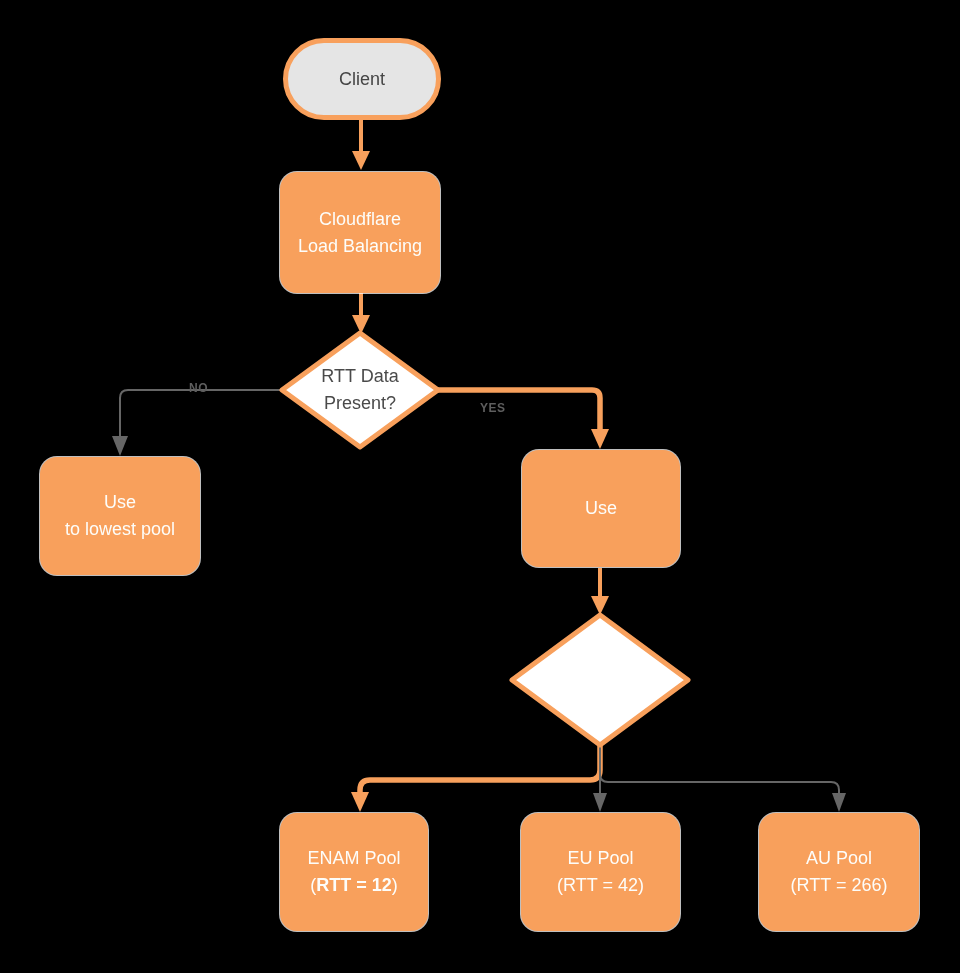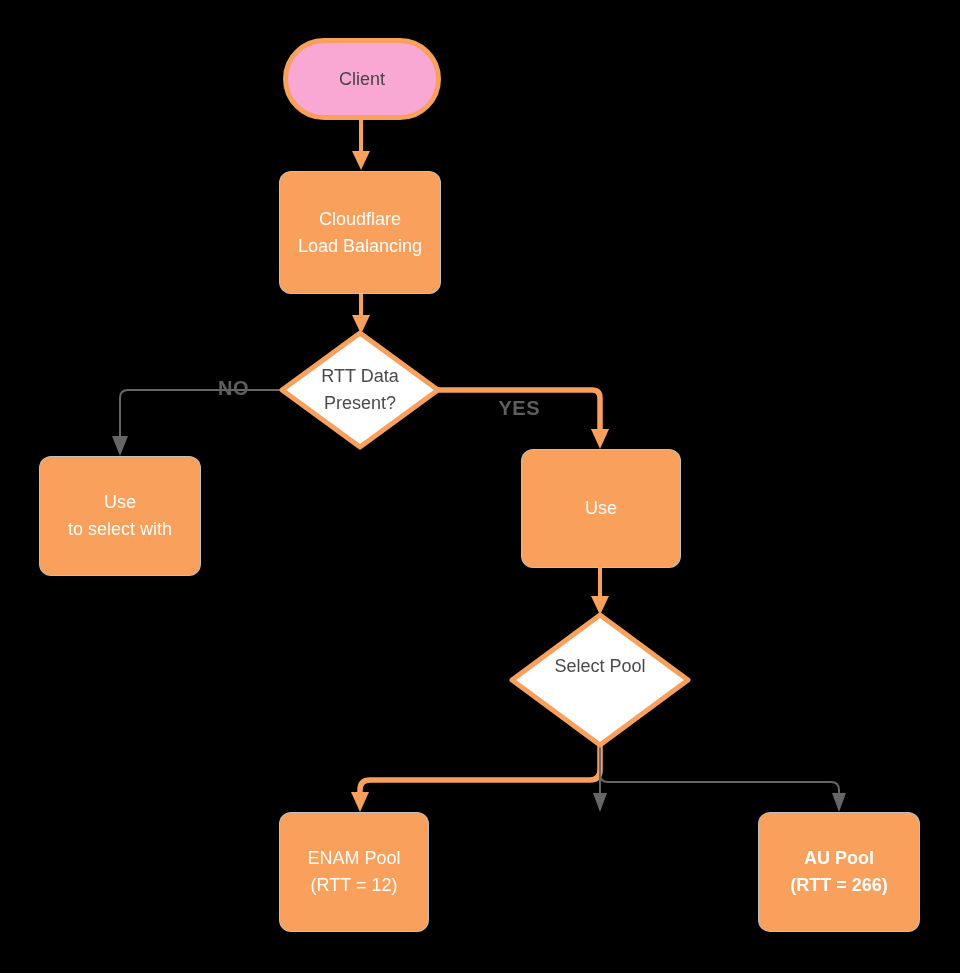--- a/index.html
+++ b/index.html
@@ -14,37 +14,37 @@
   .gray-fill     { fill:#666666; }
   .orange-fill   { fill:#F8A05C; }
   .diamond       { fill:#FFFFFF; stroke:#F8A05C; stroke-width:5; stroke-linejoin:round; }
 
   .node {
     position:absolute; box-sizing:border-box;
     display:flex; flex-direction:column; align-items:center; justify-content:center;
     text-align:center;
   }
   .orange-box {
-    background:#F8A05C; color:#FDFDFA; border-radius:11px;
+    background:#F8A05C; color:#FDFDFA; border-radius:17px;
     box-shadow:0 0 0 1px rgba(255,255,255,0.75);
     font-size:18px; line-height:27px;
   }
   .terminator {
-    background:#f9a8d4; border:5px solid #F8A05C; border-radius:44px;
+    background:#e5e5e5; border:5px solid #F8A05C; border-radius:44px;
     color:#454545; font-size:18px;
   }
   .diamond-label {
     position:absolute; text-align:center; color:#4A4A4A;
     font-size:18px; line-height:27px;
   }
   .edge-label {
     position:absolute; color:#5E5E5E; font-weight:bold;
-    font-size:20px; line-height:20px; text-align:right; letter-spacing:0.5px;
+    font-size:12px; line-height:20px; text-align:left; letter-spacing:0.5px;
   }
-  .bold { font-weight:normal; }
+  .bold { font-weight:bold; }
 </style>
 </head>
 <body>
 
 <div class="canvas">
 
   <svg class="connectors" width="960" height="973" viewBox="0 0 960 973">
 
     <path class="orange-stroke5" d="M600,745 V770 Q600,780 590,780 H370 Q360,780 360,790 V793"></path>
     <polygon class="orange-fill" points="351,792 369,792 360,812"></polygon>
@@ -86,37 +86,40 @@
     <div>Load Balancing</div>
   </div>
 
   <div class="diamond-label" style="left:280px; top:363px; width:160px;">
     <div>RTT Data</div>
     <div>Present?</div>
   </div>
 
   <div class="node orange-box" style="left:40px; top:457px; width:160px; height:118px;">
     <div>Use</div>
-    <div>to select with</div>
+    <div>to lowest pool</div>
   </div>
 
   <div class="node orange-box" style="left:522px; top:450px; width:158px; height:117px;">
     <div>Use</div>
   </div>
 
   <div class="diamond-label" style="left:505px; top:653px; width:190px;">
-    <div>Select Pool</div>
   </div>
 
   <div class="node orange-box" style="left:280px; top:813px; width:148px; height:118px;">
     <div>ENAM Pool</div>
     <div>
       <span>(</span><span class="bold">RTT = 12</span><span>)</span>
     </div>
   </div>
 
+  <div class="node orange-box" style="left:521px; top:813px; width:159px; height:118px;">
+    <div>EU Pool</div>
+    <div>(RTT = 42)</div>
+  </div>
 
-  <div class="node orange-box" style="left:759px; top:813px; width:160px; height:118px;font-weight:bold;">
+  <div class="node orange-box" style="left:759px; top:813px; width:160px; height:118px;">
     <div>AU Pool</div>
     <div>(RTT = 266)</div>
   </div>
 
 </div>
 
 </body></html>

